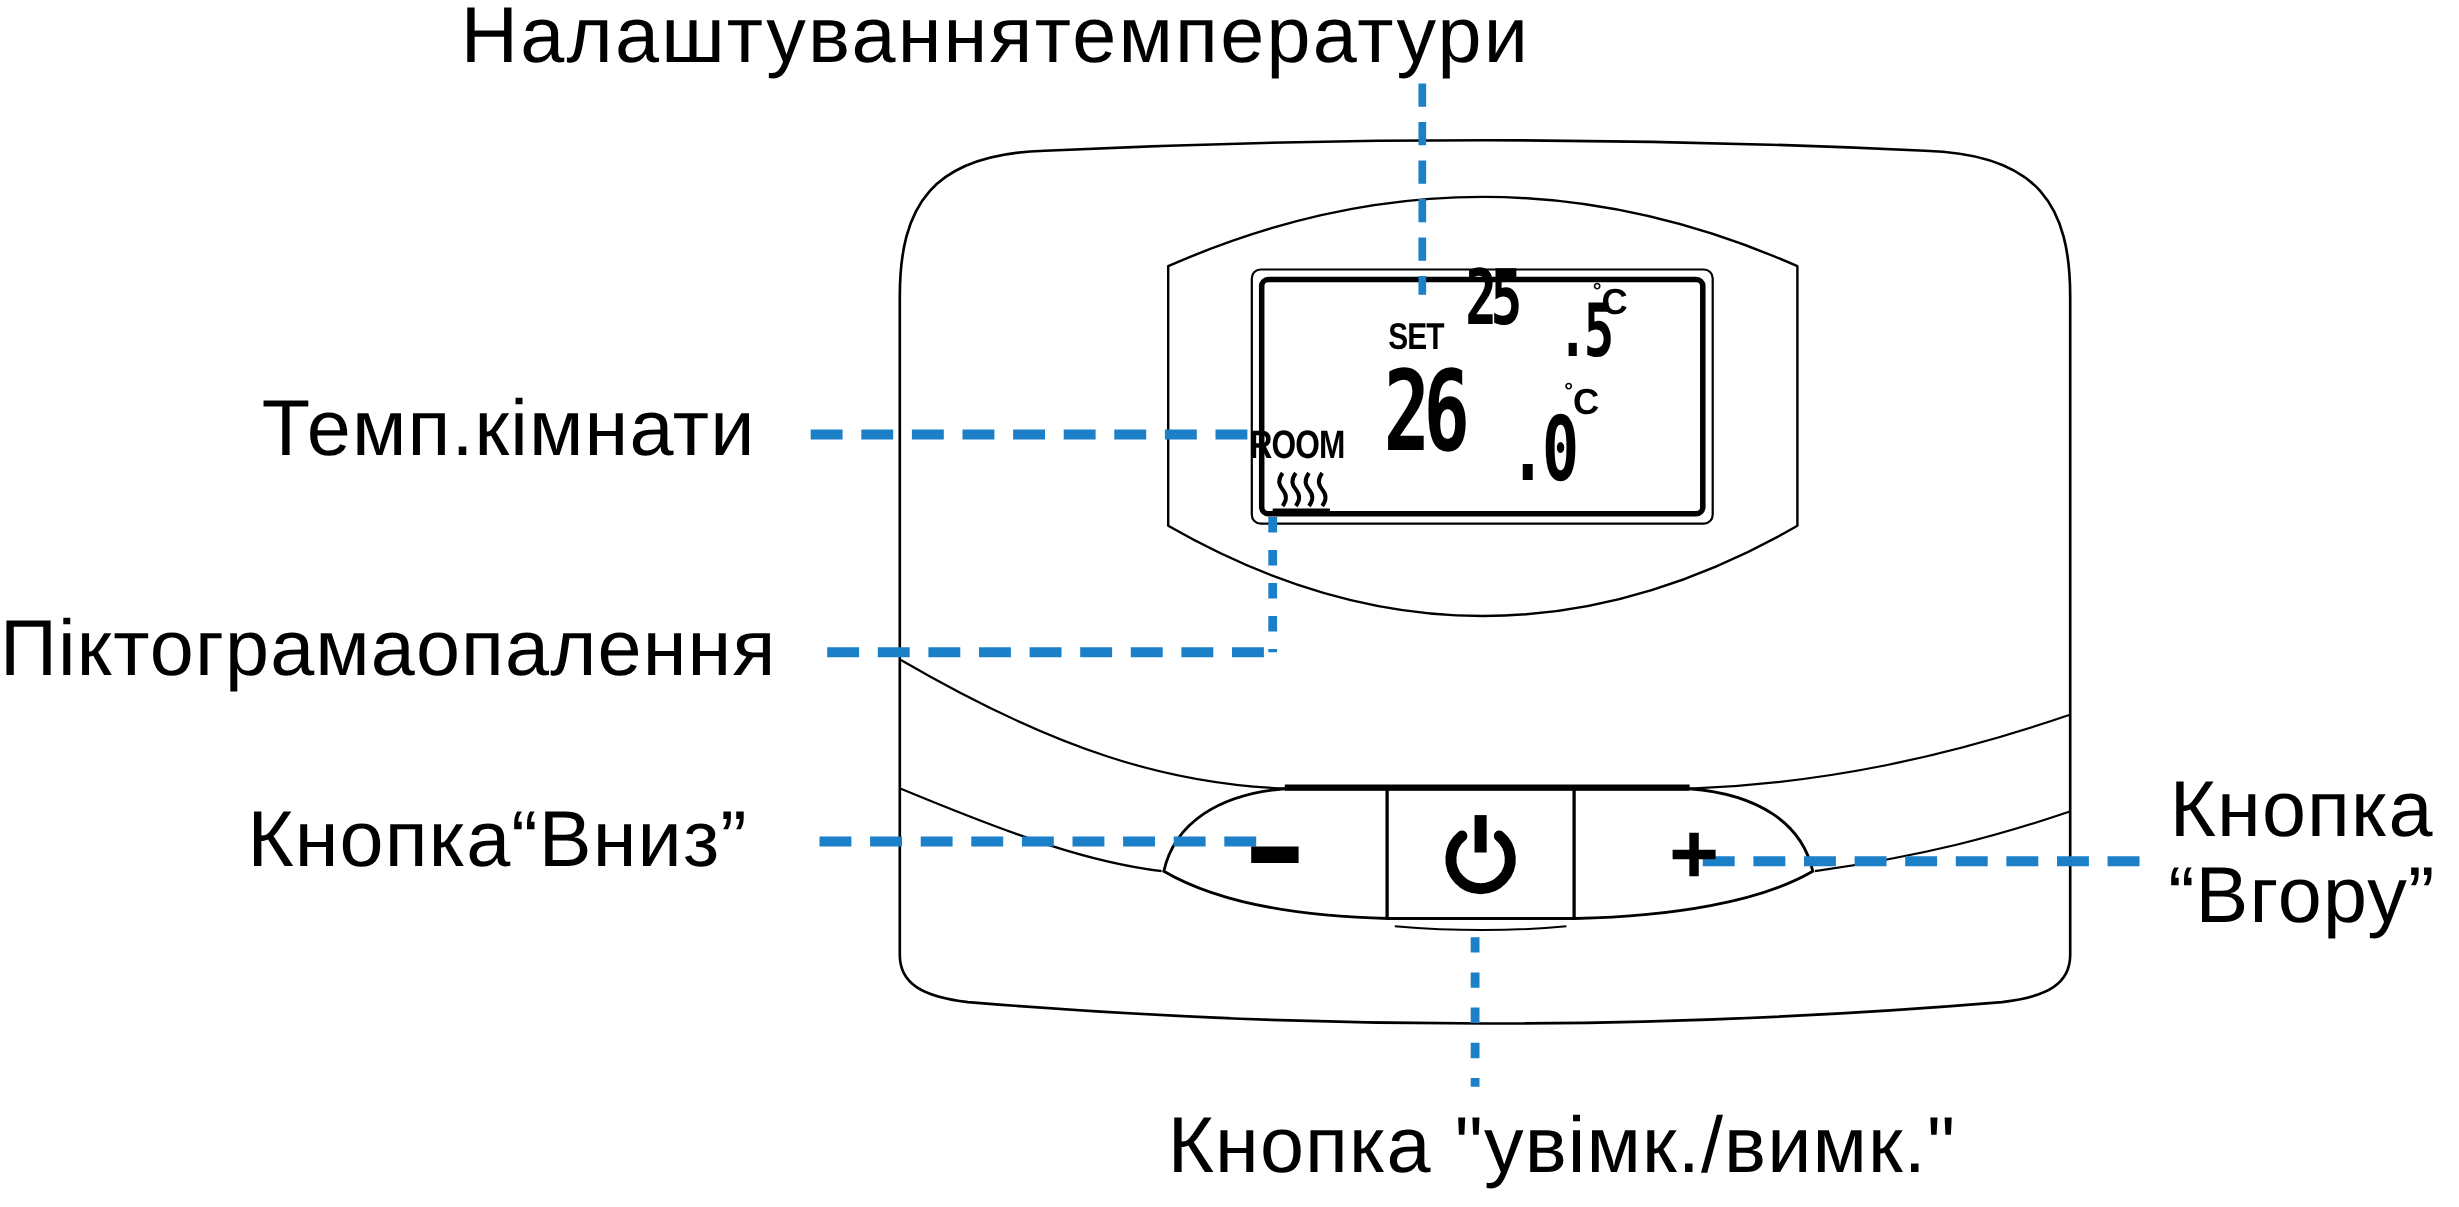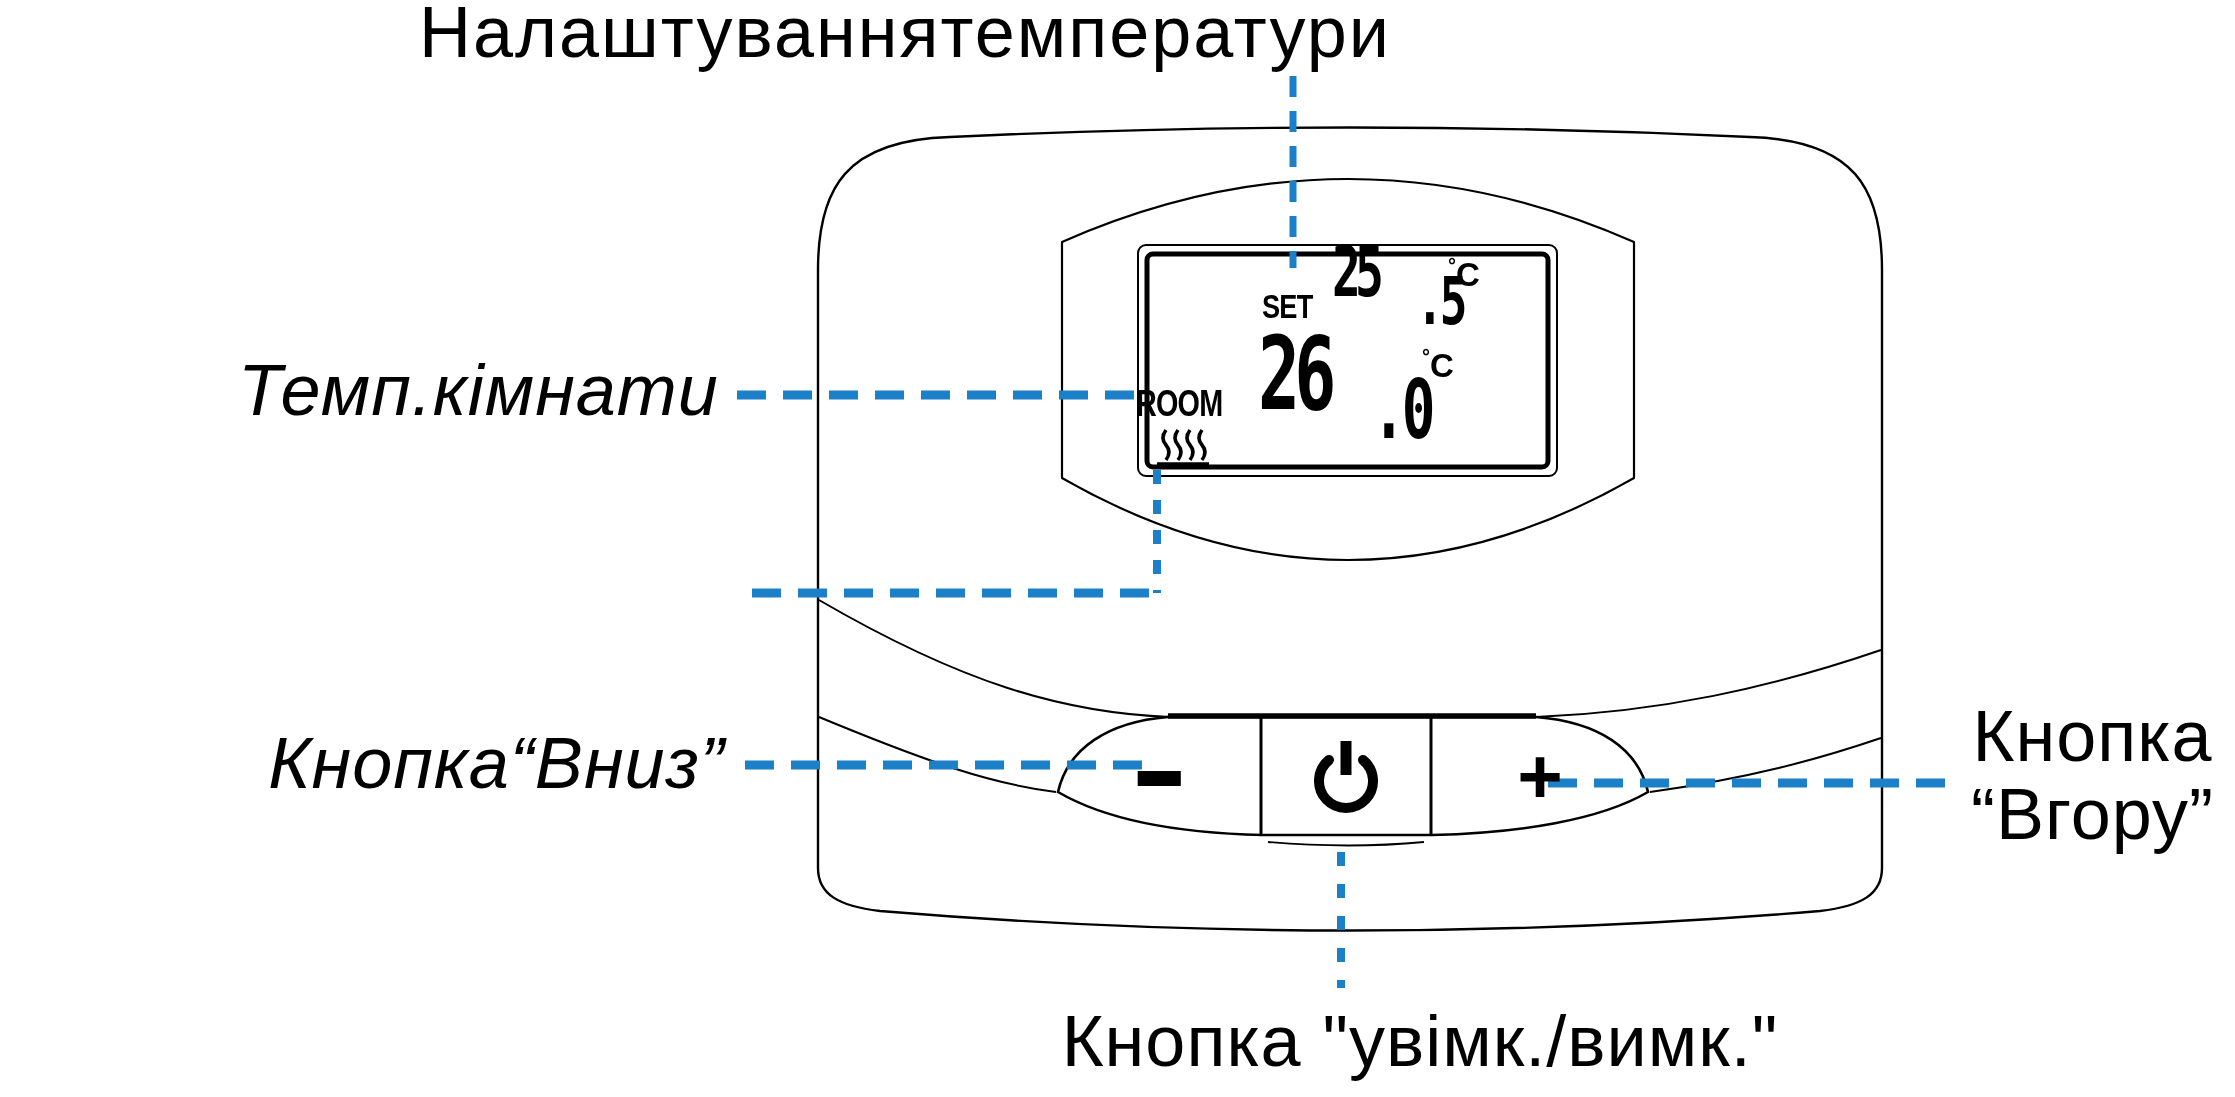--- a/index.html
+++ b/index.html
@@ -4,21 +4,21 @@
 <style>
   html,body{margin:0;padding:0;background:#ffffff;}
   .canvas{
     position:relative;width:2235px;height:1097px;background:#fff;overflow:hidden;
     font-family:"Liberation Sans",sans-serif;color:#000;
   }
   svg.art{position:absolute;left:0;top:0;z-index:1;}
   .txt{position:absolute;z-index:2;line-height:1.08;}
   .callout{font-size:72px;letter-spacing:1px;}
   .t-center{text-align:center;}
-  .t-right{text-align:right;font-style:italic;}
+  .t-right{text-align:left;}
   
   .lcd-label{
     position:absolute;z-index:2;font-weight:bold;font-size:34px;letter-spacing:-1px;
     transform:scaleX(.8);transform-origin:left center;
   }
   .seg{
     position:absolute;z-index:2;font-family:"DejaVu Sans Mono",monospace;font-weight:bold;
     line-height:1;letter-spacing:-6px;
   }
   .seg .stretch{display:inline-block;transform:scaleY(1.45);transform-origin:center bottom;}
@@ -89,20 +89,21 @@
       <path d="M 745,765 H 1150" stroke-width="9" stroke-dasharray="29 17"></path>
       <path d="M 1548,783 H 1957" stroke-width="9" stroke-dasharray="29 17"></path>
       <path d="M 1341,852 V 988" stroke-width="8" stroke-dasharray="14 18"></path>
     </g>
   </svg>
 
   <div class="txt callout t-center" style="left:300px;top:-6px;width:1210px;letter-spacing:2px;">Налаштуваннятемператури</div>
 
   <div class="txt callout t-right" style="left:238px;top:352px;width:480px;">Темп.кімнати</div>
 
+  <div class="txt callout t-right" style="left:0px;top:552px;width:742px;">Піктограмаопалення</div>
 
   <div class="txt callout t-center" style="left:1950px;top:698px;width:285px;">
     <div>Кнопка</div>
     <div>“Вгору”</div>
   </div>
 
   <div class="txt callout t-right" style="left:225px;top:725px;width:500px;">Кнопка“Вниз”</div>
 
   <div class="txt callout t-center" style="left:1040px;top:1003px;width:760px;">Кнопка "увімк./вимк."</div>
 

